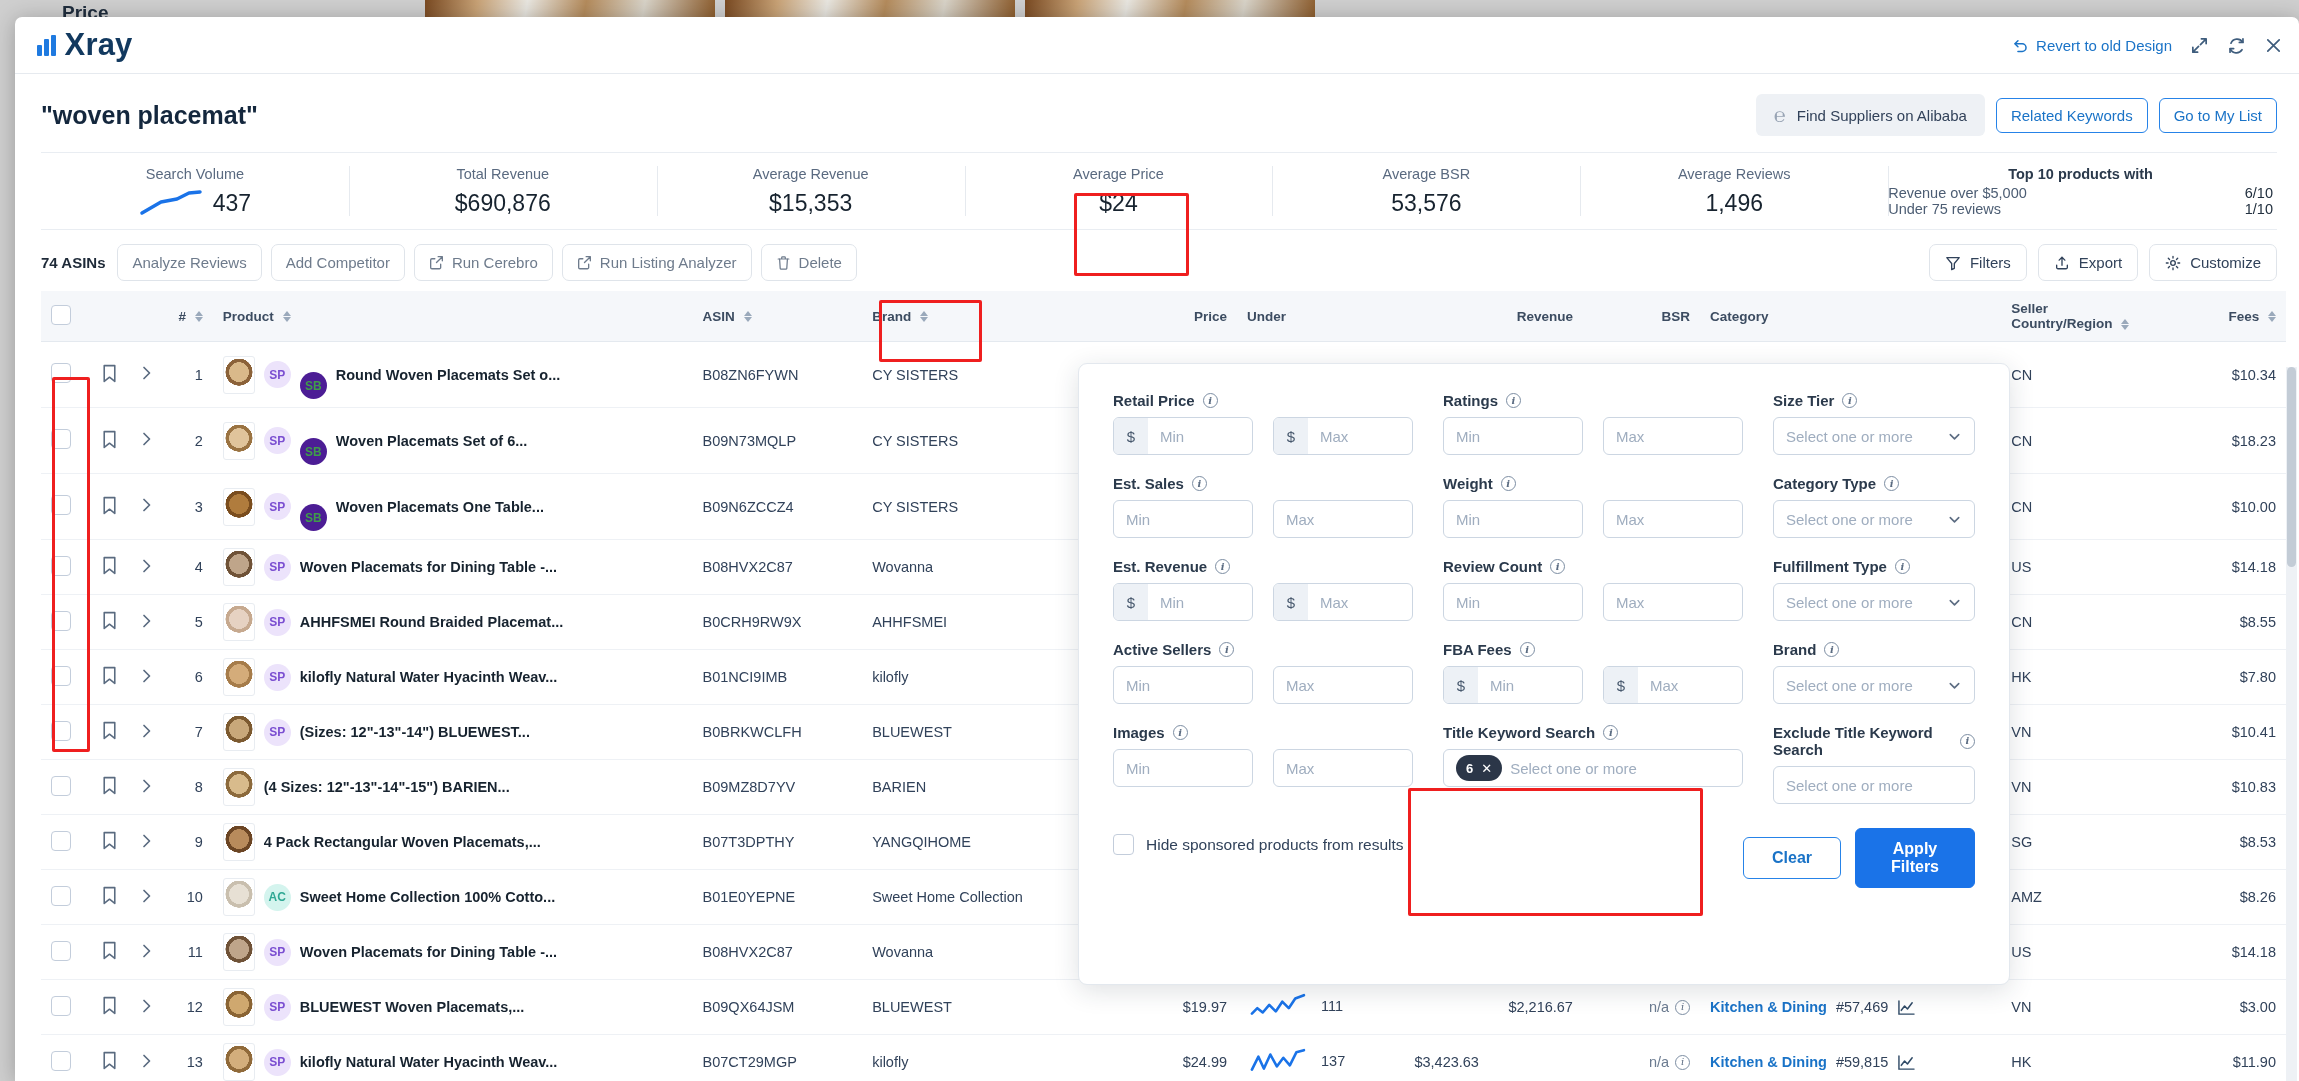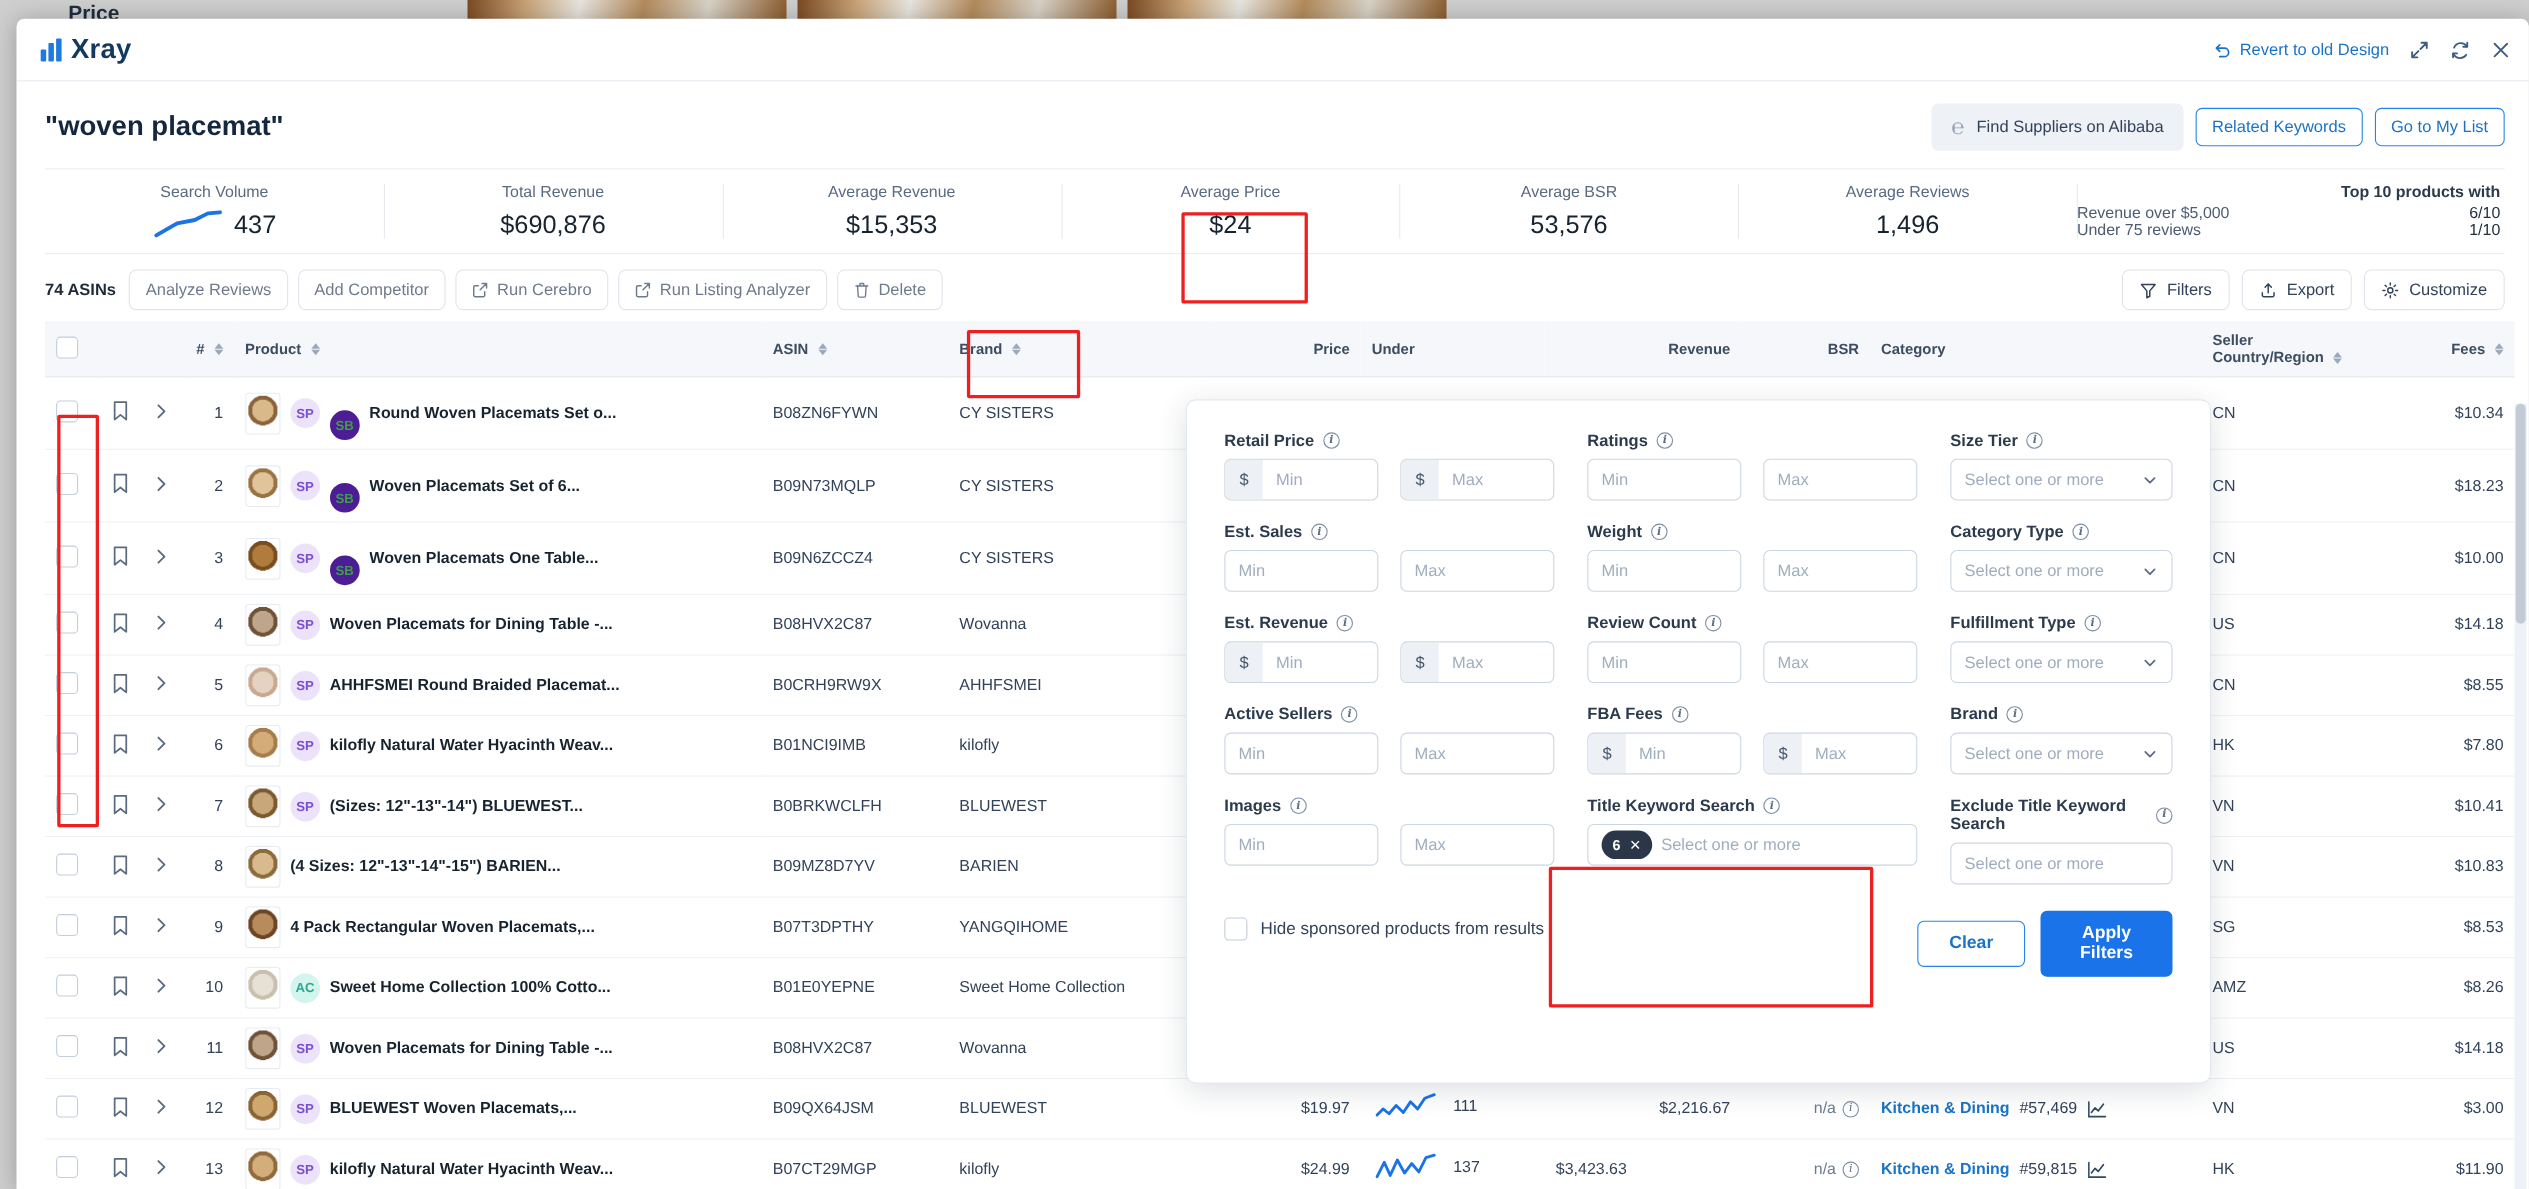--- a/index.html
+++ b/index.html
@@ -43,21 +43,21 @@
     height: 57px; border-bottom: 1px solid #e6eaef;
     display: flex; align-items: center; padding: 0 16px 0 22px;
     position: relative;
   }
   .brand { display: flex; align-items: center; gap: 9px; }
   .brand-logo { display: flex; align-items: flex-end; gap: 2.5px; height: 21px; }
   .brand-logo i { display: block; width: 4.5px; background: #1f7ae0; border-radius: 1px; }
   .brand-logo i:nth-child(1){height:11px}
   .brand-logo i:nth-child(2){height:17px}
   .brand-logo i:nth-child(3){height:21px}
-  .brand-name { font-size: 25px; font-weight: 700; color: #12395f; letter-spacing: .2px; }
+  .brand-name { font-size: 31px; font-weight: 700; color: #12395f; letter-spacing: .2px; }
   .titlebar-right {
     margin-left: auto; display: flex; align-items: center; gap: 18px;
   }
   .revert-link {
     display: flex; align-items: center; gap: 7px;
     color: #1a73c7; font-size: 15px; cursor: pointer; white-space: nowrap;
   }
   .tb-icon { color: #3f5d7d; cursor: pointer; display: flex; align-items: center; }
 
   
@@ -86,21 +86,21 @@
   }
   .stat { flex: 1; display: flex; flex-direction: column; justify-content: center;
           align-items: center; position: relative; }
   .stat + .stat::before {
     content: ""; position: absolute; left: 0; top: 13px; bottom: 13px; width: 1px; background: #e6eaef;
   }
   .stat-label { font-size: 14.5px; color: #5a6a80; margin-bottom: 8px; }
   .stat-value { font-size: 23px; color: #17232f; display: flex; align-items: center; gap: 10px; }
   .spark { display: block; }
   .stat.highlight { }
-  .stat-top10 { flex: 1.25; align-items: flex-end; padding-right: 4px; justify-content: center; }
+  .stat-top10 { flex: 1.25; align-items: center; padding-right: 4px; justify-content: center; }
   .t10-head { font-size: 14.5px; font-weight: 700; color: #2b3a4c; margin-bottom: 3px; }
   .t10-row { font-size: 14.5px; color: #4c5d73; display: flex; gap: 26px; width: 100%; justify-content: space-between; }
   .t10-row span:last-child { color: #22303f; }
 
   
   .toolbar {
     display: flex; align-items: center; gap: 0; margin: 14px 22px 0 26px; position: relative;
   }
   .asin-count { font-size: 15px; color: #1e2a38; font-weight: 600; margin-right: 12px; }
   .tb-btn {

